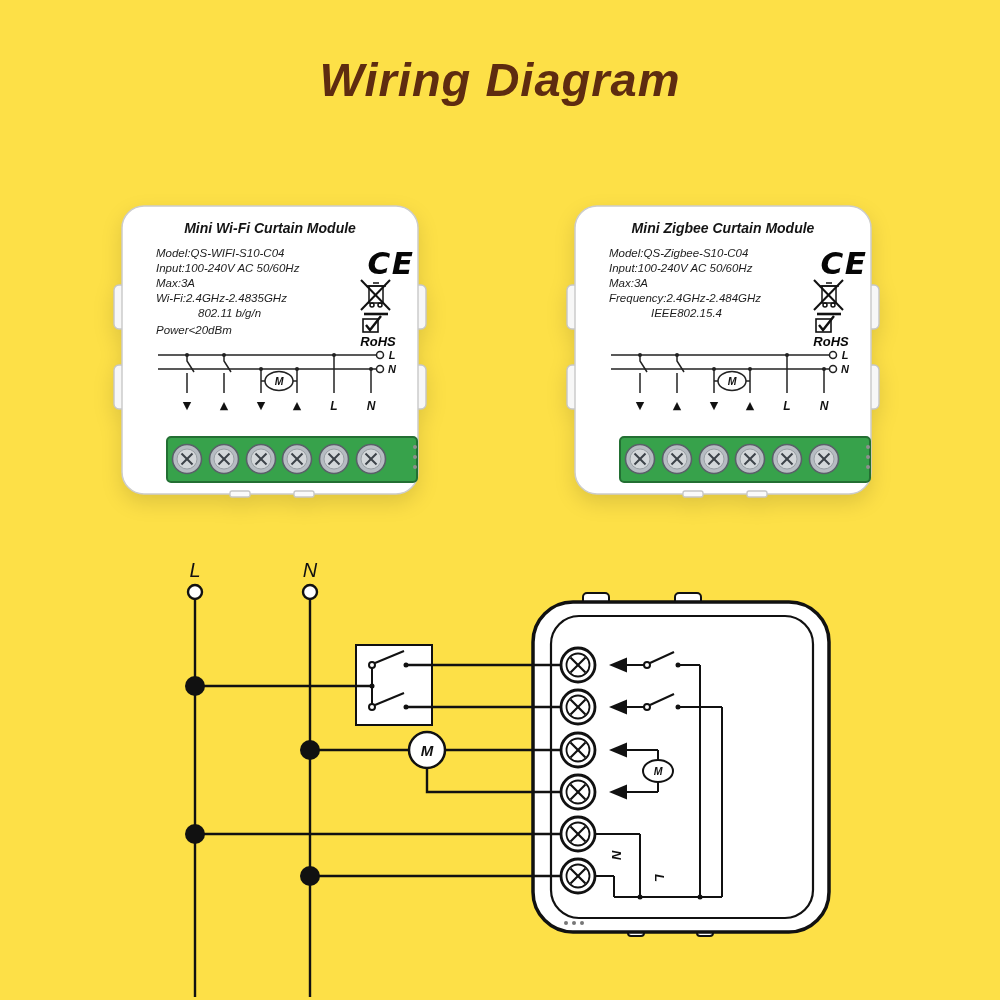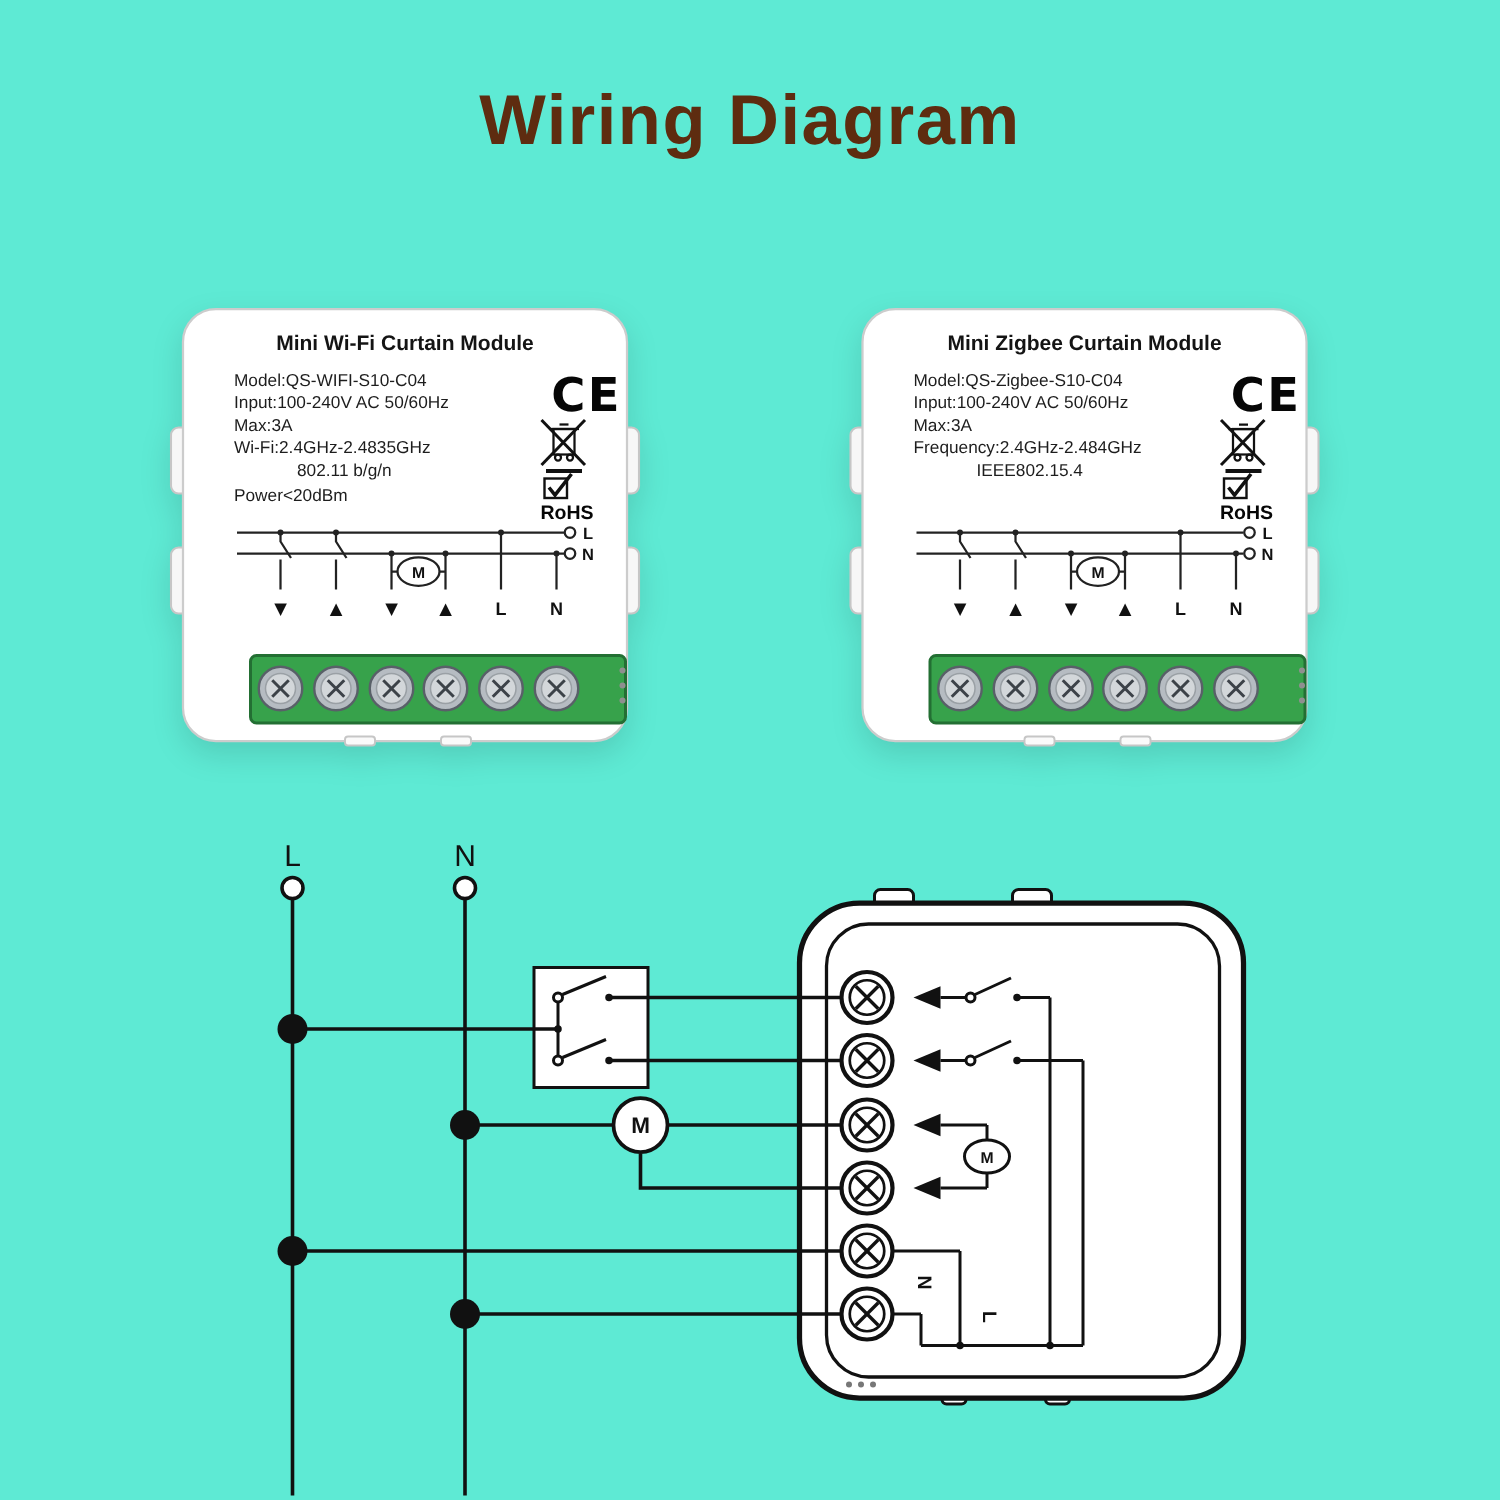--- a/index.html
+++ b/index.html
@@ -1,17 +1,17 @@
 <!DOCTYPE html>
 <html><head>
 <meta charset="utf-8">
 <style>
   html,body{margin:0;padding:0;background:#ffffff;}
-  .page{position:relative;width:1000px;height:1000px;background:#5eead4;overflow:hidden;
-        font-family:"Liberation Sans",sans-serif;}
+  .page{position:relative;width:1000px;height:1000px;background:#fde047;overflow:hidden;
+        font-family:"Liberation Sans",sans-serif;font-style:italic;}
   .page-title{position:absolute;top:52px;left:0;width:100%;text-align:center;
         font-size:47px;font-weight:800;letter-spacing:1px;color:#5e2c10;}
   .card{position:absolute;top:200px;filter:drop-shadow(0 8px 10px rgba(0,0,0,0.12));}
   .card-left{left:110px;}
   .card-right{left:563px;}
   .wiring{position:absolute;top:545px;left:0;}
   
   text{font-family:"Liberation Sans",sans-serif;}
   .t-title{font-weight:bold;font-size:14px;fill:#141414;}
   .t-spec{font-size:11.5px;fill:#1d1d1d;}

